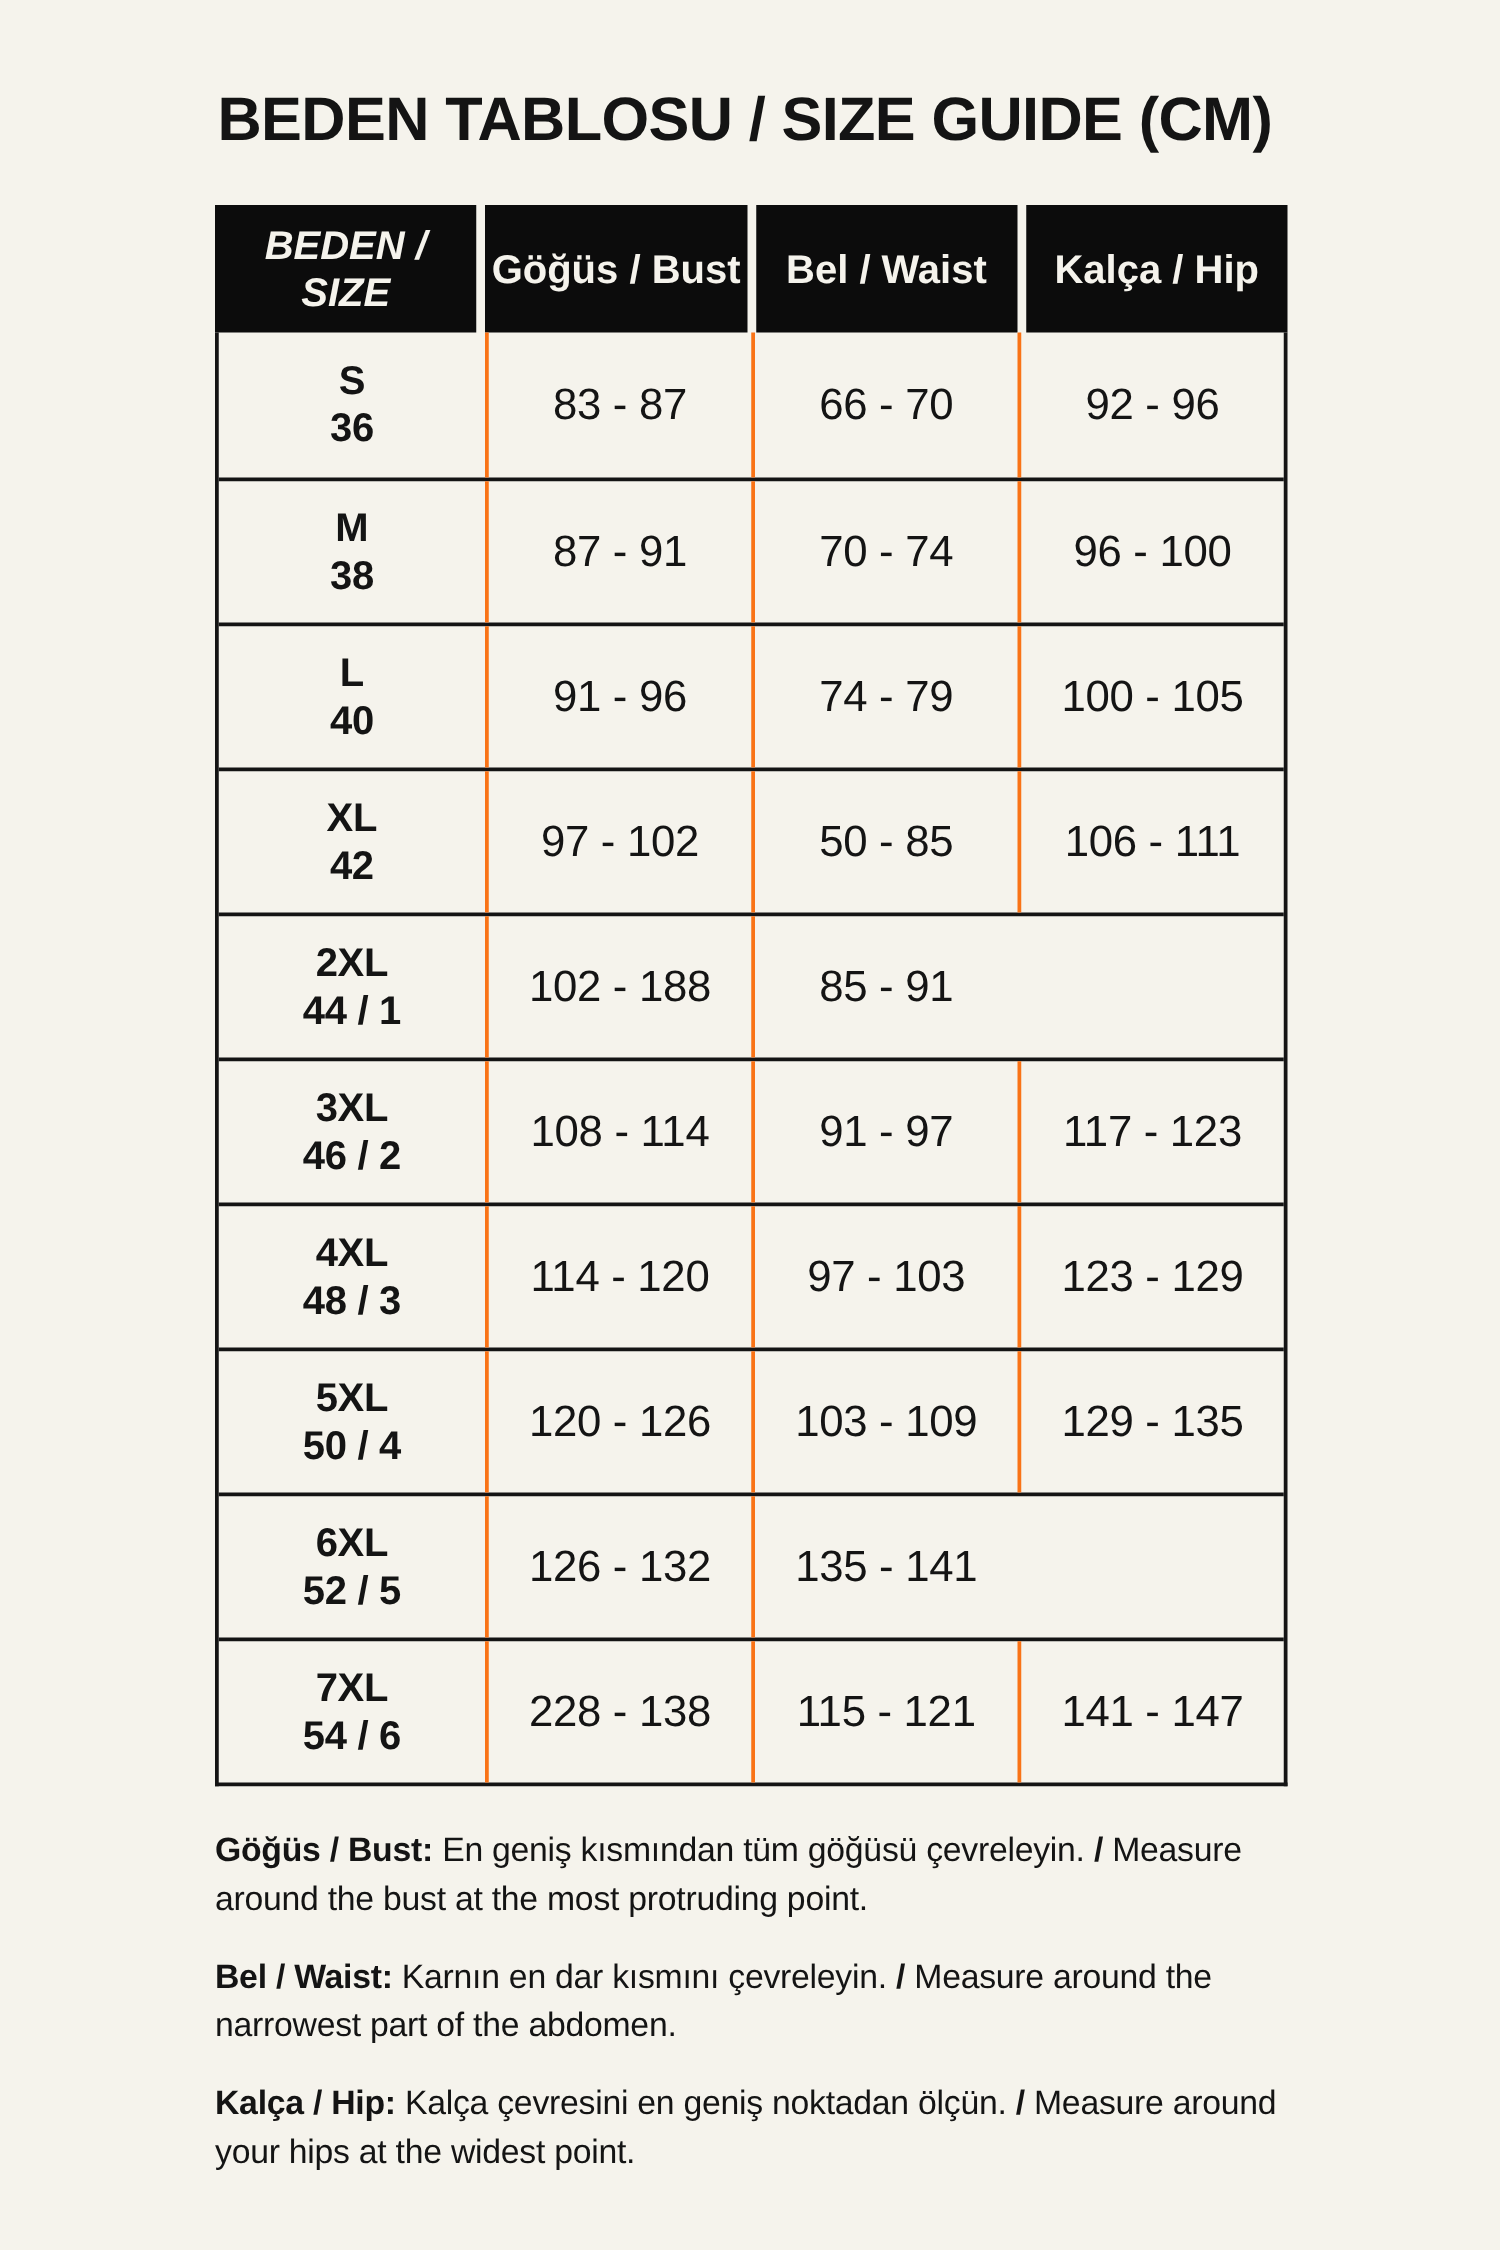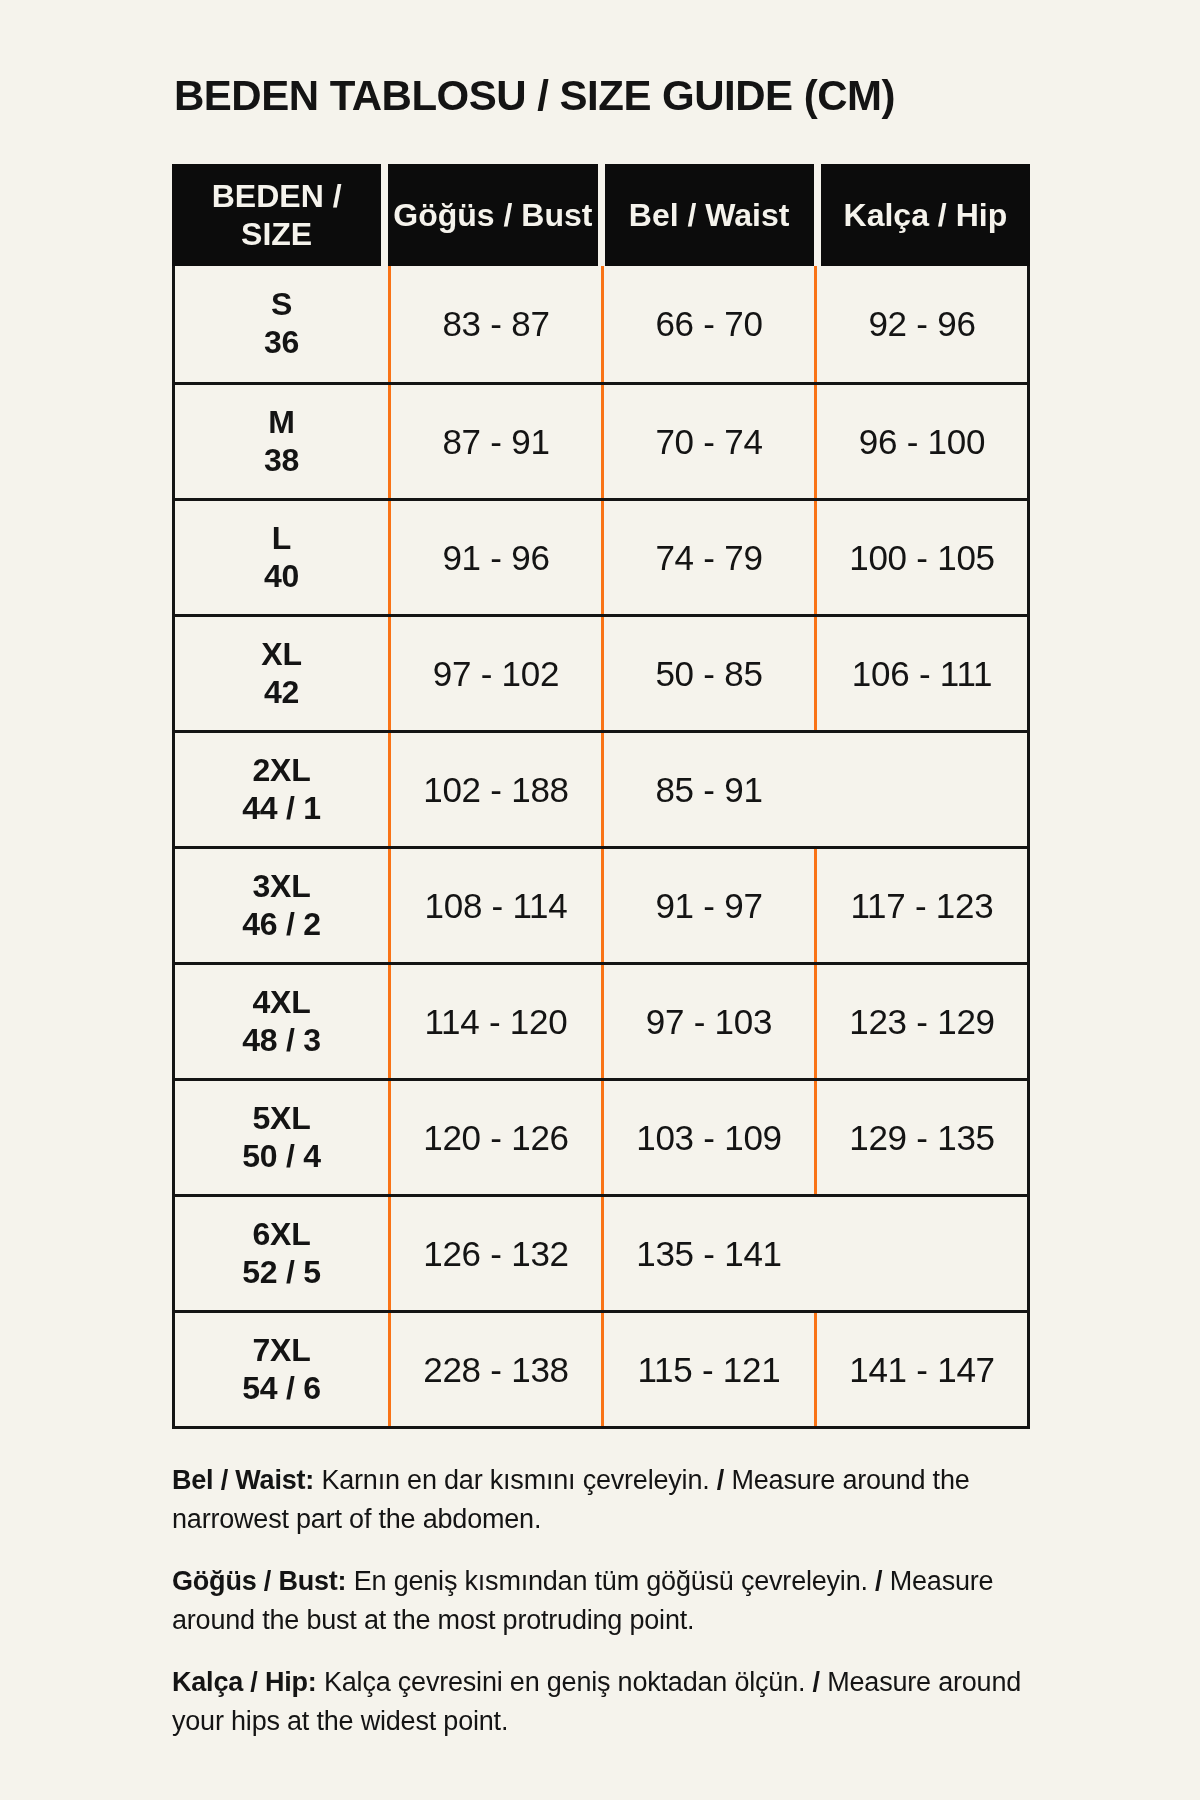--- a/index.html
+++ b/index.html
@@ -11,21 +11,21 @@
     color: #141414;
     font-family: "Liberation Sans", sans-serif;
     overflow: hidden;
   }
   .content {
     margin-left: 172px;
     width: 858px;
   }
   .page-title {
     margin: 72px 0 0 2px;
-    font-size: 42px;
+    font-size: 49px;
     line-height: 48px;
     font-weight: 700;
     letter-spacing: -0.5px;
     white-space: nowrap;
   }
   
   .size-table { margin-top: 44px; }
   .thead {
     display: grid;
     grid-template-columns: repeat(4, 1fr);
@@ -36,21 +36,21 @@
     background: #0C0C0C;
     color: #F5F3EC;
     display: flex;
     align-items: center;
     justify-content: center;
     text-align: center;
     font-weight: 700;
     font-size: 32px;
     line-height: 1.2;
   }
-  .th .wrap2 { white-space: pre-line; }
+  .th .wrap2 { white-space: pre-line; font-style: italic; }
   
   .tbody {
     border: 3px solid #141414;
     border-top: none;
   }
   .trow {
     display: grid;
     grid-template-columns: repeat(4, 1fr);
     height: 116px;
     border-top: 3px solid #141414;
@@ -263,18 +263,18 @@
           </div>
         <div class="td">
             <span>141 - 147</span>
           </div>
       </div>
 
     </div>
   </div>
 
   <div class="notes">
+    <p><strong>Göğüs / Bust:</strong> <span>En geniş kısmından tüm göğüsü çevreleyin.</span> <strong>/</strong> <span>Measure around the bust at the most protruding point.</span></p>
     <p><strong>Bel / Waist:</strong> <span>Karnın en dar kısmını çevreleyin.</span> <strong>/</strong> <span>Measure around the narrowest part of the abdomen.</span></p>
-    <p><strong>Göğüs / Bust:</strong> <span>En geniş kısmından tüm göğüsü çevreleyin.</span> <strong>/</strong> <span>Measure around the bust at the most protruding point.</span></p>
     <p><strong>Kalça / Hip:</strong> <span>Kalça çevresini en geniş noktadan ölçün.</span> <strong>/</strong> <span>Measure around your hips at the widest point.</span></p>
   </div>
 
 </div>
 
 </body></html>

